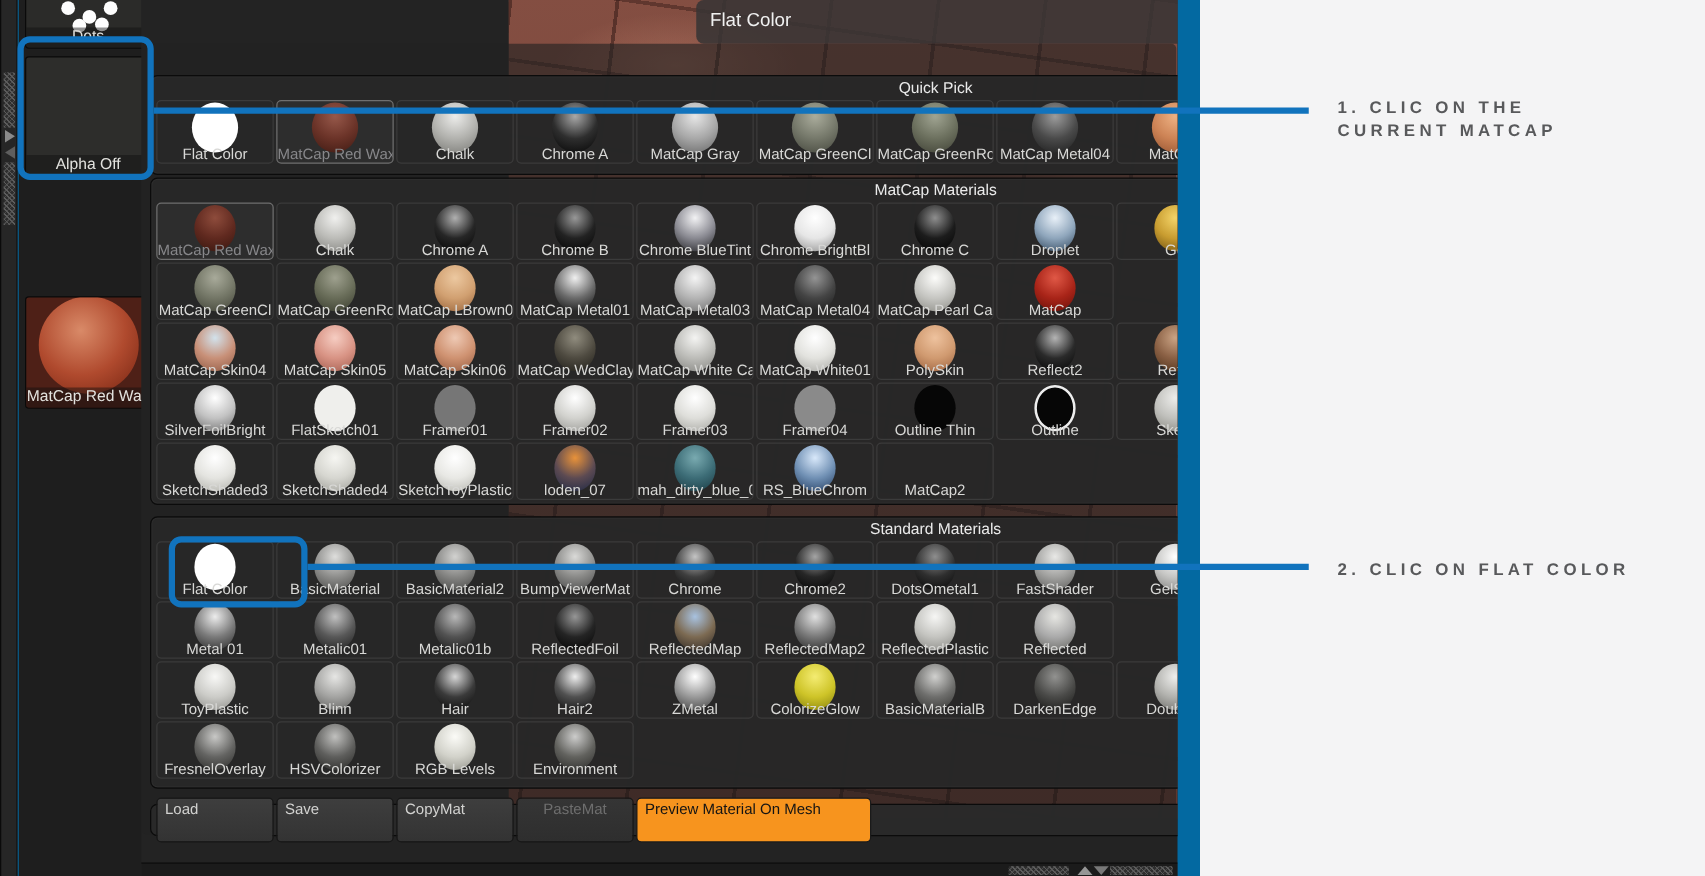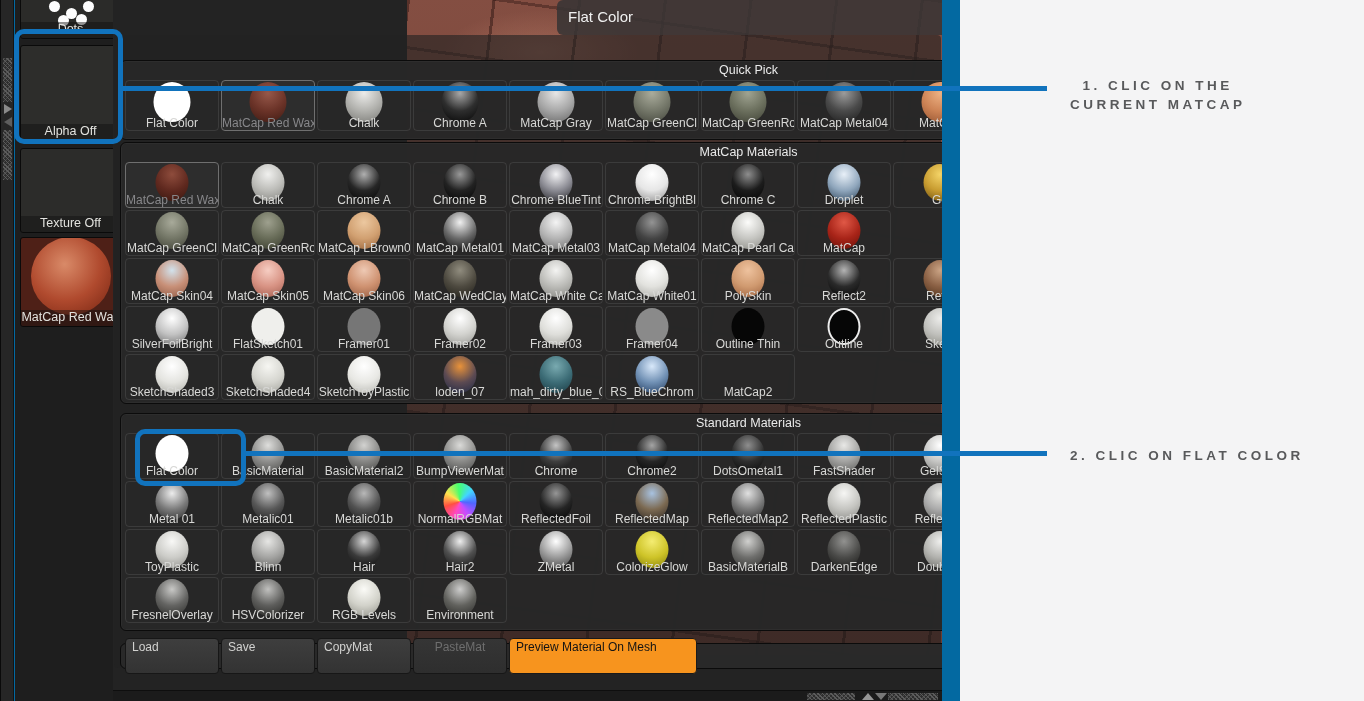--- a/index.html
+++ b/index.html
@@ -89,21 +89,21 @@
   .statusbar .hB { position:absolute; left:775px; top:2px; width:50px; height:7px; }
   .sb-up { position:absolute; left:749px; top:2px; width:0; height:0;
     border-left:6px solid transparent; border-right:6px solid transparent; border-bottom:7px solid #969696; }
   .sb-dn { position:absolute; left:762px; top:2px; width:0; height:0;
     border-left:6px solid transparent; border-right:6px solid transparent; border-top:7px solid #787878; }
 
   
   .notes { position:absolute; left:960px; top:0; width:404px; height:701px; background:#f4f4f5; z-index:40; }
   .note-text { position:absolute; left:110px; font-size:13.5px; font-weight:700;
     letter-spacing:3.5px; color:#58595b; line-height:19px; }
-  #note1 { top:76px;text-align:center; }
+  #note1 { top:76px; }
   #note2 { top:446px; }
 
   
   .hl { position:absolute; border:5px solid #1173bd; border-radius:10px; z-index:50; background:transparent; }
   #hl1 { left:14px; top:29px; width:109px; height:115px; }
   #hl2 { left:135px; top:429px; width:111px; height:57px; }
   .cline { position:absolute; height:5px; background:#1173bd; z-index:50; }
   #ln1 { left:123px; top:86px; width:924px; }
   #ln2 { left:246px; top:451px; width:801px; }
 </style>
@@ -124,23 +124,20 @@
       <div class="dot" style="left:28px;top:56px"></div>
       <div class="dot" style="left:45px;top:63px"></div>
       <div class="dot" style="left:62px;top:56px"></div>
       <div class="dot" style="left:37px;top:70px"></div>
       <div class="dot" style="left:55px;top:69px"></div>
       <div class="slabel">Dots</div>
     </div>
     <div class="sitem alpha">
       <div class="slabel">Alpha Off</div>
     </div>
-    <div class="sitem texoff">
-      <div class="slabel">Texture Off</div>
-    </div>
     <div class="sitem redwax">
       <div class="rw-sph"></div>
       <div class="slabel">MatCap Red Wax</div>
     </div>
   </div>
 
   <div class="main">
     <div class="texture"></div>
     <div class="popupbg"></div>
     <div class="titlebox">Flat Color</div>
@@ -416,24 +413,20 @@
               <div class="sph" style="background: radial-gradient(circle at 50% 28%, rgb(236, 236, 236) 0%, rgb(122, 122, 122) 52%, rgb(50, 50, 50) 94%);"></div>
               <div class="cl">Metal 01</div>
             </div>
             <div class="cell">
               <div class="sph" style="background: radial-gradient(circle at 50% 28%, rgb(192, 192, 192) 0%, rgb(88, 88, 88) 52%, rgb(36, 36, 36) 94%);"></div>
               <div class="cl">Metalic01</div>
             </div>
             <div class="cell">
               <div class="sph" style="background: radial-gradient(circle at 50% 28%, rgb(184, 184, 184) 0%, rgb(82, 82, 82) 52%, rgb(32, 32, 32) 94%);"></div>
               <div class="cl">Metalic01b</div>
-            </div>
-            <div class="cell">
-              <div class="sph" style="background: conic-gradient(from 200deg, rgb(255, 73, 193), rgb(255, 80, 64), rgb(255, 227, 77), rgb(71, 255, 110), rgb(66, 214, 255), rgb(79, 102, 255), rgb(196, 77, 255), rgb(255, 73, 193));"></div>
-              <div class="cl">NormalRGBMat</div>
             </div>
             <div class="cell">
               <div class="sph" style="background: radial-gradient(circle at 50% 28%, rgb(150, 150, 150) 0%, rgb(36, 36, 36) 52%, rgb(7, 7, 7) 94%);"></div>
               <div class="cl">ReflectedFoil</div>
             </div>
             <div class="cell">
               <div class="sph" style="background: radial-gradient(circle at 50% 28%, rgb(168, 194, 224) 0%, rgb(124, 106, 82) 52%, rgb(56, 48, 42) 94%);"></div>
               <div class="cl">ReflectedMap</div>
             </div>
             <div class="cell">

